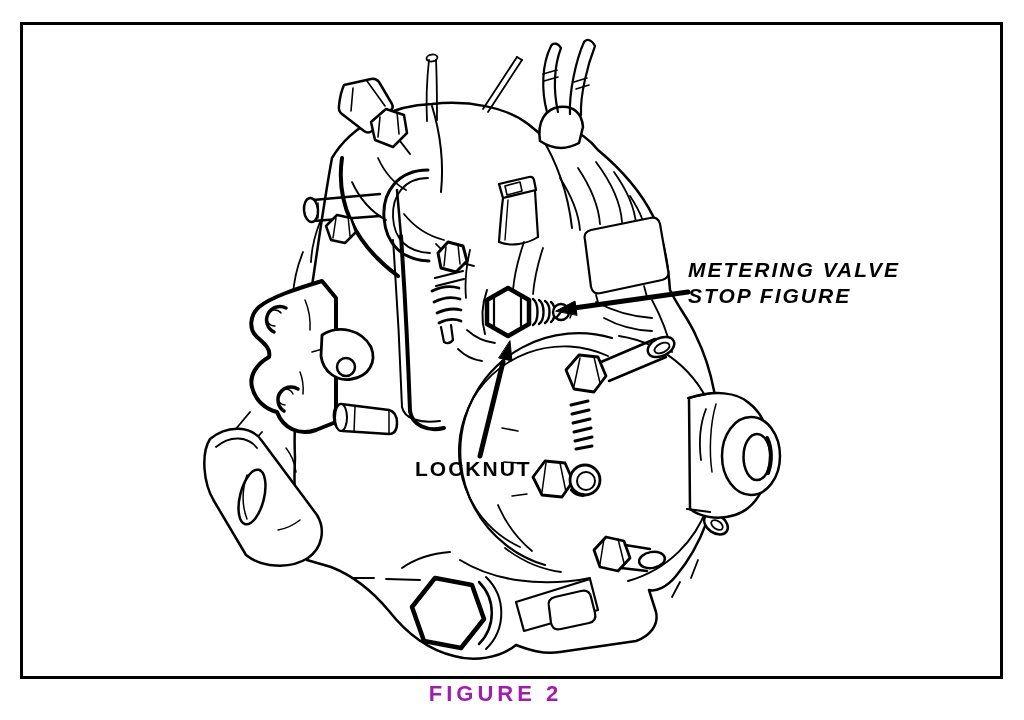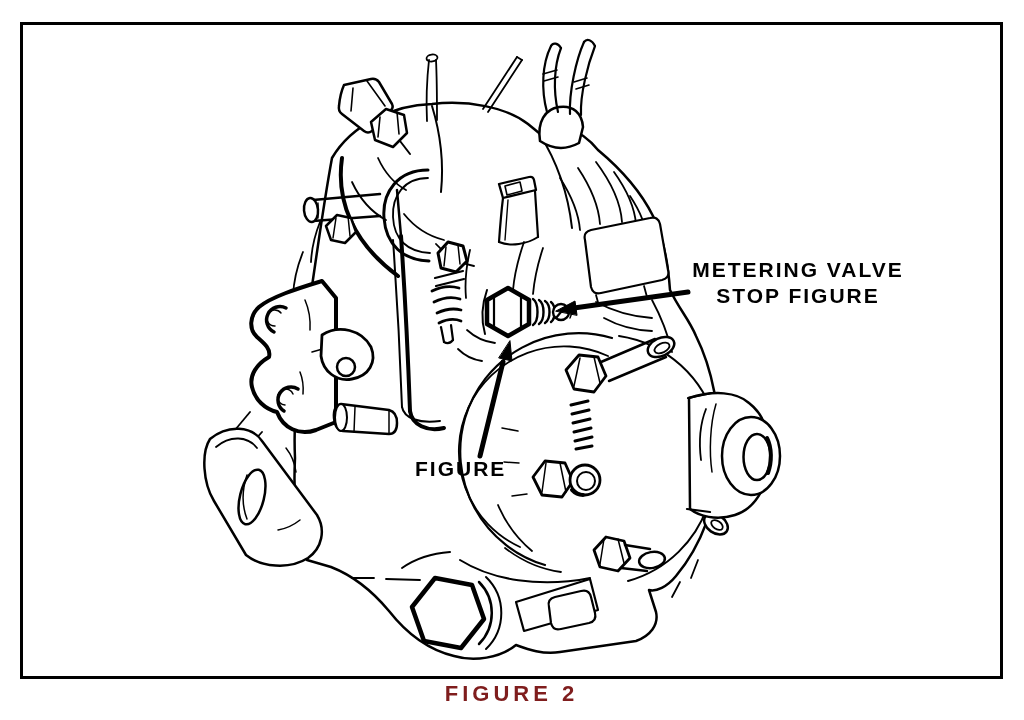--- a/index.html
+++ b/index.html
@@ -10,24 +10,24 @@
   }
   .frame{
     position:absolute;left:20px;top:22px;width:983px;height:657px;
     border:3px solid #000;box-sizing:border-box;
   }
   .art{position:absolute;left:0;top:0;width:1024px;height:720px;}
   .callout{
     position:absolute;color:#000;font-weight:bold;font-size:21px;
     letter-spacing:2px;line-height:26px;white-space:nowrap;
   }
-  .callout .cl-line{display:block;text-align:center;}
+  .callout .cl-line{display:block;text-align:left;font-style:italic;}
   .caption{
-    position:absolute;left:20px;top:681px;width:983px;text-align:center;
-    color:#7f1d1d;font-weight:bold;font-size:22px;letter-spacing:4px;
+    position:absolute;left:4px;top:681px;width:983px;text-align:center;
+    color:#a21caf;font-weight:bold;font-size:22px;letter-spacing:4px;
   }
   svg *{vector-effect:none;}
 </style>
 </head>
 <body>
 
 <div class="frame"></div>
 
 <svg class="art" viewBox="0 0 1024 720" fill="none" stroke="#000" stroke-linecap="round" stroke-linejoin="round">
 
@@ -235,15 +235,15 @@
     <path stroke-width="5" d="M 480,456 L 503,362"></path>
     <polygon fill="#000" stroke-width="1" points="510,341 512,361 499,358"></polygon>
   </g>
 </svg>
 
 <div class="callout" style="left:688px;top:257px;width:220px;">
   <span class="cl-line">METERING VALVE</span>
   <span class="cl-line">STOP FIGURE</span>
 </div>
 
-<div class="callout" style="left:415px;top:456px;">FIGURE</div>
+<div class="callout" style="left:415px;top:456px;">LOCKNUT</div>
 
 <div class="caption">FIGURE 2</div>
 
 </body></html>

